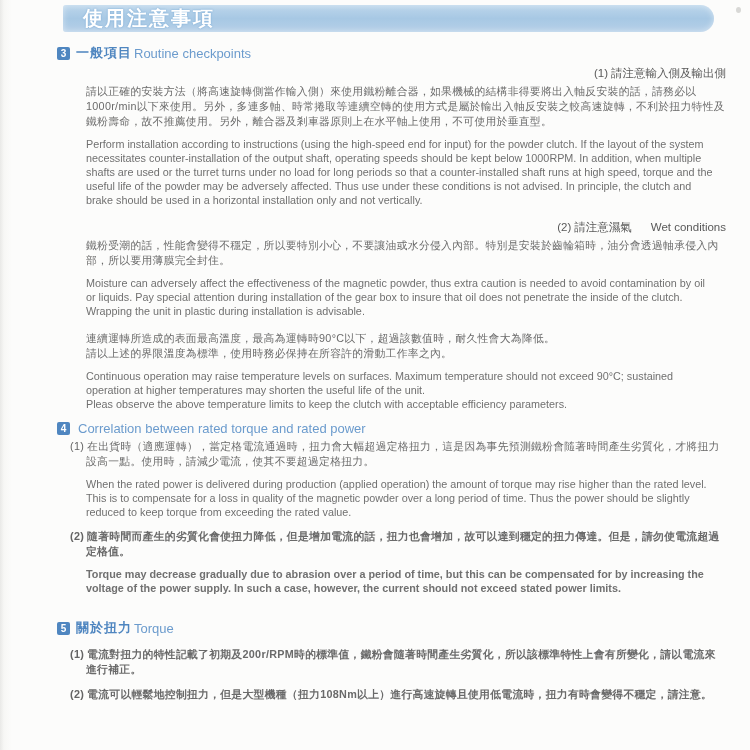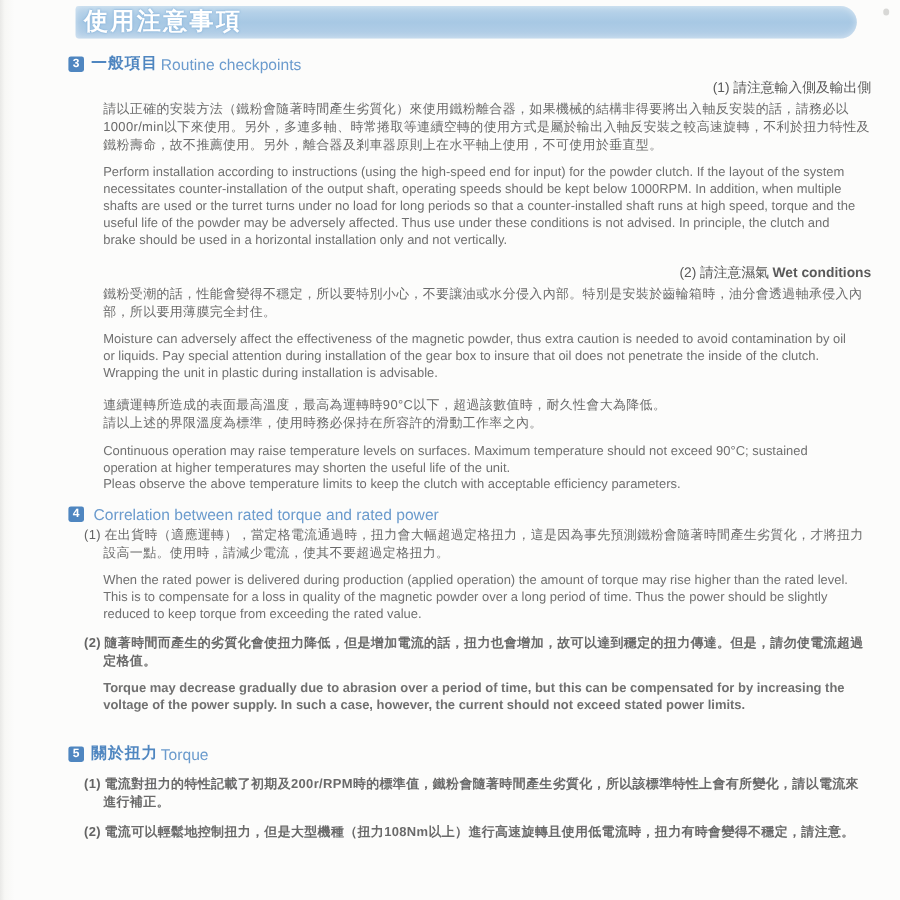--- a/index.html
+++ b/index.html
@@ -10,42 +10,42 @@
     -webkit-font-smoothing:antialiased;
   }
   .header-bar{
     margin:5px 36px 0 63px;height:27px;
     border-radius:3px 14px 14px 3px;
     background:linear-gradient(180deg,#bcd6eb 0%,#a7c8e4 50%,#b6d0e8 100%);
     box-shadow:inset 0 0 6px rgba(255,255,255,.5);
   }
   .page-title{
     display:inline-block;font-size:20px;font-weight:bold;color:#ffffff;
-    line-height:27px;padding-left:7px;letter-spacing:2px;
+    line-height:27px;padding-left:20px;letter-spacing:2px;
     text-shadow:0 0 2px #7fafd9,0 0 1px #8ab4d8;
   }
   .scan-artifact{
     position:absolute;top:7px;right:9px;width:5px;height:6px;
     border-radius:50%;background:#c9c9c6;opacity:.7;
   }
   .content{margin:0 24px 0 57px;}
   .sec-head{display:flex;align-items:center;font-size:13px;font-weight:bold;color:#4f86c0;}
   .sec-head .sec-zh{letter-spacing:1px;}
   .sec-head .sec-en{font-weight:normal;margin-left:2px;color:#6b9bcd;}
   .badge{
     flex:0 0 auto;width:13px;height:13px;background:#4f86c0;color:#fff;
     font-size:10px;font-weight:bold;line-height:13px;text-align:center;
     border-radius:2px;margin-right:6px;
   }
   .sec3{margin-top:12px;}
   .sec4{margin-top:10px;}
   .sec5{margin-top:24px;}
   .item-head{margin:4px 0 0 13px;font-size:11.5px;color:#595959;text-align:right;}
   .item-head .num{margin-right:3px;}
-  .item-head .lbl-en{margin-left:3px;font-weight:bold;}
+  .item-head .lbl-en{margin-left:19px;}
   .p-zh{
     margin:3px 0 0 29px;font-size:10.8px;line-height:15px;color:#6a6a6a;
     white-space:pre-line;letter-spacing:.3px;
   }
   .p-en{
     margin:8px 12px 0 29px;font-size:10.8px;line-height:14px;color:#707070;
     white-space:pre-line;
   }
   .hang{text-indent:-16px;}
   .hang .num{margin-right:3px;color:#646464;}
@@ -66,21 +66,21 @@
   <div class="sec-head sec3">
     <span class="badge">3</span>
     <span class="sec-zh">一般項目</span>
     <span class="sec-en">Routine checkpoints</span>
   </div>
 
   <div>
     <div class="item-head">
       <span class="num">(1)</span><span class="lbl-zh">請注意輸入側及輸出側</span>
     </div>
-    <p class="p-zh">請以正確的安裝方法（鐵粉會隨著時間產生劣質化）來使用鐵粉離合器，如果機械的結構非得要將出入軸反安裝的話，請務必以1000r/min以下來使用。另外，多連多軸、時常捲取等連續空轉的使用方式是屬於輸出入軸反安裝之較高速旋轉，不利於扭力特性及鐵粉壽命，故不推薦使用。另外，離合器及剎車器原則上在水平軸上使用，不可使用於垂直型。</p>
+    <p class="p-zh">請以正確的安裝方法（將高速旋轉側當作輸入側）來使用鐵粉離合器，如果機械的結構非得要將出入軸反安裝的話，請務必以1000r/min以下來使用。另外，多連多軸、時常捲取等連續空轉的使用方式是屬於輸出入軸反安裝之較高速旋轉，不利於扭力特性及鐵粉壽命，故不推薦使用。另外，離合器及剎車器原則上在水平軸上使用，不可使用於垂直型。</p>
     <p class="p-en">Perform installation according to instructions (using the high-speed end for input) for the powder clutch.  If the layout of the system necessitates counter-installation of the output shaft, operating speeds should be kept below 1000RPM.  In addition, when multiple shafts are used or the turret turns under no load for long periods so that a counter-installed shaft runs at high speed, torque and the useful life of the powder may be adversely affected.  Thus use under these conditions is not advised. In principle, the clutch and brake should be used in a horizontal installation only and not vertically.</p>
   </div>
 
   <div class="mt">
     <div class="item-head">
       <span class="num">(2)</span><span class="lbl-zh">請注意濕氣</span><span class="lbl-en">Wet conditions</span>
     </div>
     <p class="p-zh">鐵粉受潮的話，性能會變得不穩定，所以要特別小心，不要讓油或水分侵入內部。特別是安裝於齒輪箱時，油分會透過軸承侵入內部，所以要用薄膜完全封住。</p>
     <p class="p-en">Moisture can adversely affect the effectiveness of the magnetic powder, thus extra caution is needed to avoid contamination by oil or liquids.  Pay special attention during installation of the gear box to insure that oil does not penetrate the inside of the clutch.  Wrapping the unit in plastic during installation is advisable.</p>
   </div>

